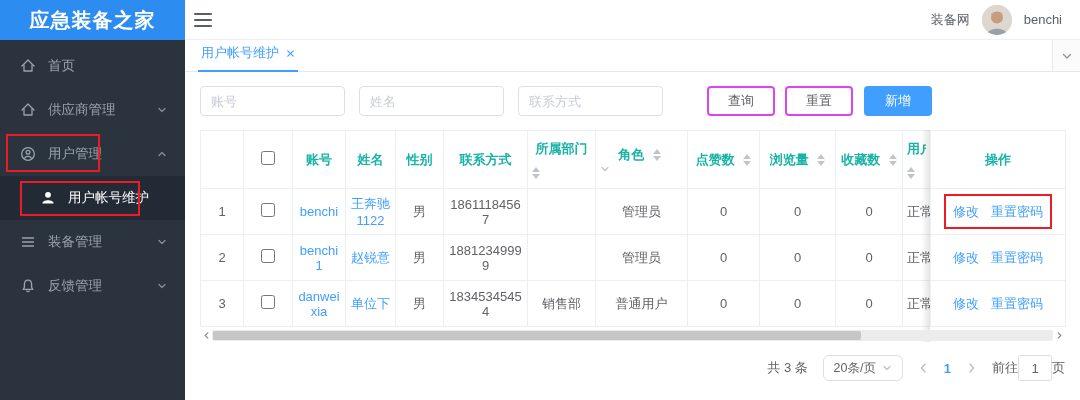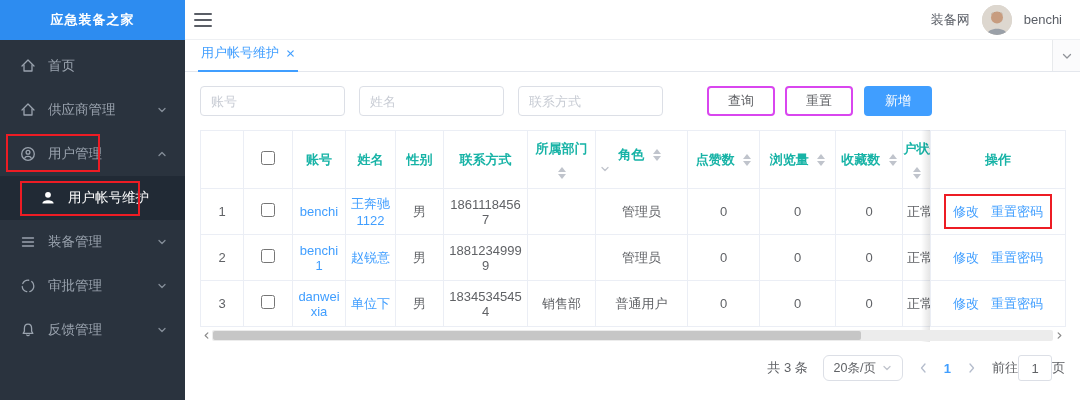--- a/index.html
+++ b/index.html
@@ -2,21 +2,21 @@
 <html><head>
 <meta charset="utf-8">
 <style>
   * { margin:0; padding:0; box-sizing:border-box; }
   html,body { width:1080px; height:400px; overflow:hidden; }
   body { font-family:"Liberation Sans","DejaVu Sans",sans-serif; background:#fff; }
   .app { display:flex; width:1080px; height:400px; }
 
   
   .sidebar { width:185px; flex-shrink:0; background:#2a333e; color:#9aa3ae; }
-  .logo { height:40px; background:#2d8cf0; color:#fff; font-size:13px; font-weight:bold;
+  .logo { height:40px; background:#2d8cf0; color:#fff; font-size:20px; font-weight:bold;
           display:flex; align-items:center; justify-content:center; letter-spacing:1px; }
   .menu { padding-top:4px; }
   .menu-item { height:44px; display:flex; align-items:center; padding:0 18px 0 20px;
                font-size:13.5px; position:relative; cursor:pointer; }
   .menu-item .mi-icon { width:16px; height:16px; margin-right:12px; flex-shrink:0; }
   .menu-item .chev { margin-left:auto; opacity:.8; }
   .submenu-item { background:#212a35; color:#fff; padding-left:40px; }
   svg.ic { display:block; stroke:currentColor; fill:none; stroke-width:1.3; stroke-linecap:round; stroke-linejoin:round; }
   svg.ic-fill { display:block; fill:currentColor; stroke:none; }
 
@@ -74,21 +74,21 @@
   .wrap-cell { word-break:break-all; }
   .clip { white-space:nowrap; overflow:hidden; }
   td.clip-td, th.clip-th { white-space:nowrap; overflow:hidden; }
   .cbx { width:14px; height:14px; accent-color:#fff; cursor:pointer; }
 
   .carets { display:inline-flex; flex-direction:column; vertical-align:middle; margin-left:5px; }
   .caret-up { width:0; height:0; border-left:4px solid transparent; border-right:4px solid transparent;
               border-bottom:5px solid #c0c4cc; margin-bottom:2px; cursor:pointer; }
   .caret-dn { width:0; height:0; border-left:4px solid transparent; border-right:4px solid transparent;
               border-top:5px solid #c0c4cc; cursor:pointer; }
-  .two-line { display:flex; flex-direction:column; align-items:center; gap:9px; }
+  .two-line { display:flex; flex-direction:column; gap:9px; }
   .two-line .carets { margin-left:0; }
   .filter-chev { margin-left:4px; vertical-align:middle; cursor:pointer; }
 
   .action-cell { position:relative; }
   .action-links { display:inline-flex; gap:12px; white-space:nowrap; }
   .col-shadow { position:absolute; top:0; right:135px; width:9px; height:100%;
                 background:linear-gradient(to left, rgba(0,0,0,0.10), rgba(0,0,0,0)); pointer-events:none; }
 
   
   .hscroll { width:865px; height:13px; margin-top:2px; display:flex; align-items:center; }
@@ -182,33 +182,20 @@
             </svg>
         </span>
         <span>装备管理</span>
         <span class="chev">
           <svg class="ic" viewBox="0 0 10 10" width="10" height="10">
               <polyline points="2,3.5 5,6.5 8,3.5"></polyline>
             </svg>
         </span>
       </div>
 
-      <div class="menu-item">
-        <span class="mi-icon">
-          <svg class="ic" viewBox="0 0 16 16" width="16" height="16">
-              <circle cx="8" cy="8" r="5.8" stroke-dasharray="7 3.2"></circle>
-            </svg>
-        </span>
-        <span>审批管理</span>
-        <span class="chev">
-          <svg class="ic" viewBox="0 0 10 10" width="10" height="10">
-              <polyline points="2,3.5 5,6.5 8,3.5"></polyline>
-            </svg>
-        </span>
-      </div>
 
       <div class="menu-item">
         <span class="mi-icon">
           <svg class="ic" viewBox="0 0 16 16" width="16" height="16">
               <path d="M8 2.2 C5.6 2.2 4.4 4 4.4 6.4 V9.2 L3.2 11.4 H12.8 L11.6 9.2 V6.4 C11.6 4 10.4 2.2 8 2.2 Z"></path>
               <path d="M6.8 13 C7.1 13.8 8.9 13.8 9.2 13"></path>
             </svg>
         </span>
         <span>反馈管理</span>
         <span class="chev">

